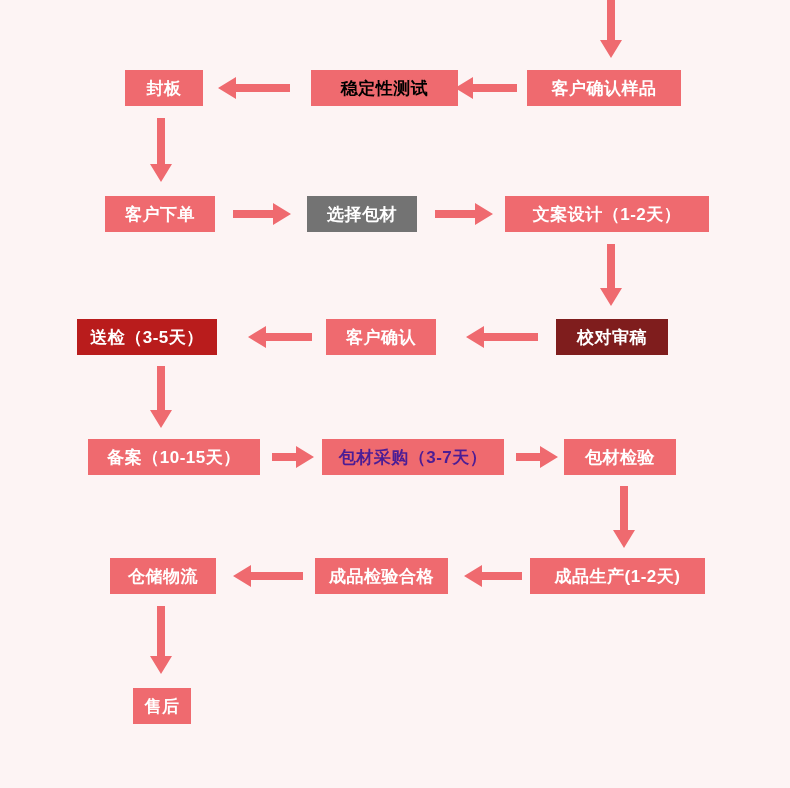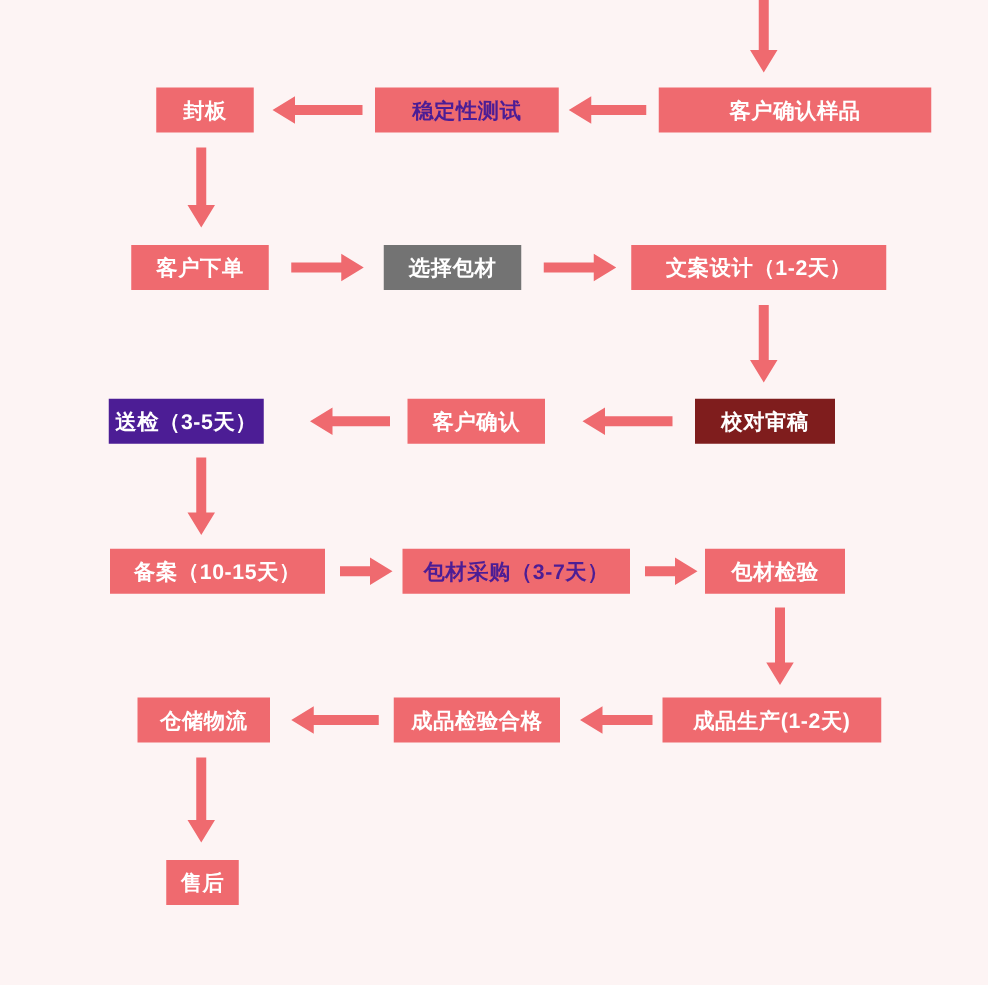--- a/index.html
+++ b/index.html
@@ -151,29 +151,29 @@
                  L 18 6 L 18 13 Z" fill="#ef6a6f"></path>
       </svg>
     </div>
     <div class="arrow" style="left: 144px; top: 606px;">
       <svg width="34" height="68" viewBox="0 0 34 68">
         <path d="M 13 0 L 21 0 L 21 50
                  L 28 50 L 17 68
                  L 6 50 L 13 50 Z" fill="#ef6a6f"></path>
       </svg>
     </div>
-    <div class="node" style="left: 527px; top: 70px; width: 218px; height: 36px; background: rgb(239, 106, 111); color: rgb(255, 255, 255);">客户确认样品</div>
-    <div class="node" style="left: 300px; top: 70px; width: 147px; height: 36px; background: rgb(239, 106, 111); color: #4c1d95;">稳定性测试</div>
+    <div class="node" style="left: 527px; top: 70px; width: 154px; height: 36px; background: rgb(239, 106, 111); color: rgb(255, 255, 255);">客户确认样品</div>
+    <div class="node" style="left: 311px; top: 70px; width: 147px; height: 36px; background: rgb(239, 106, 111); color: #000000;">稳定性测试</div>
     <div class="node" style="left: 125px; top: 70px; width: 78px; height: 36px; background: rgb(239, 106, 111); color: rgb(255, 255, 255);">封板</div>
     <div class="node" style="left: 105px; top: 196px; width: 110px; height: 36px; background: rgb(239, 106, 111); color: rgb(255, 255, 255);">客户下单</div>
     <div class="node" style="left: 307px; top: 196px; width: 110px; height: 36px; background: #737373; color: rgb(255, 255, 255);">选择包材</div>
     <div class="node" style="left: 505px; top: 196px; width: 204px; height: 36px; background: rgb(239, 106, 111); color: rgb(255, 255, 255);">文案设计（1-2天）</div>
     <div class="node" style="left: 556px; top: 319px; width: 112px; height: 36px; background: #7f1d1d; color: rgb(255, 255, 255);">校对审稿</div>
     <div class="node" style="left: 326px; top: 319px; width: 110px; height: 36px; background: rgb(239, 106, 111); color: rgb(255, 255, 255);">客户确认</div>
-    <div class="node" style="left: 87px; top: 319px; width: 124px; height: 36px; background: #4c1d95; color: rgb(255, 255, 255);">送检（3-5天）</div>
+    <div class="node" style="left: 77px; top: 319px; width: 140px; height: 36px; background: #b91c1c; color: rgb(255, 255, 255);">送检（3-5天）</div>
     <div class="node" style="left: 88px; top: 439px; width: 172px; height: 36px; background: rgb(239, 106, 111); color: rgb(255, 255, 255);">备案（10-15天）</div>
     <div class="node" style="left: 322px; top: 439px; width: 182px; height: 36px; background: rgb(239, 106, 111); color: #4c1d95;">包材采购（3-7天）</div>
     <div class="node" style="left: 564px; top: 439px; width: 112px; height: 36px; background: rgb(239, 106, 111); color: rgb(255, 255, 255);">包材检验</div>
     <div class="node" style="left: 530px; top: 558px; width: 175px; height: 36px; background: rgb(239, 106, 111); color: rgb(255, 255, 255);">成品生产(1-2天)</div>
     <div class="node" style="left: 315px; top: 558px; width: 133px; height: 36px; background: rgb(239, 106, 111); color: rgb(255, 255, 255);">成品检验合格</div>
     <div class="node" style="left: 110px; top: 558px; width: 106px; height: 36px; background: rgb(239, 106, 111); color: rgb(255, 255, 255);">仓储物流</div>
     <div class="node" style="left: 133px; top: 688px; width: 58px; height: 36px; background: rgb(239, 106, 111); color: rgb(255, 255, 255);">售后</div>
   </div>
 
 </body></html>

